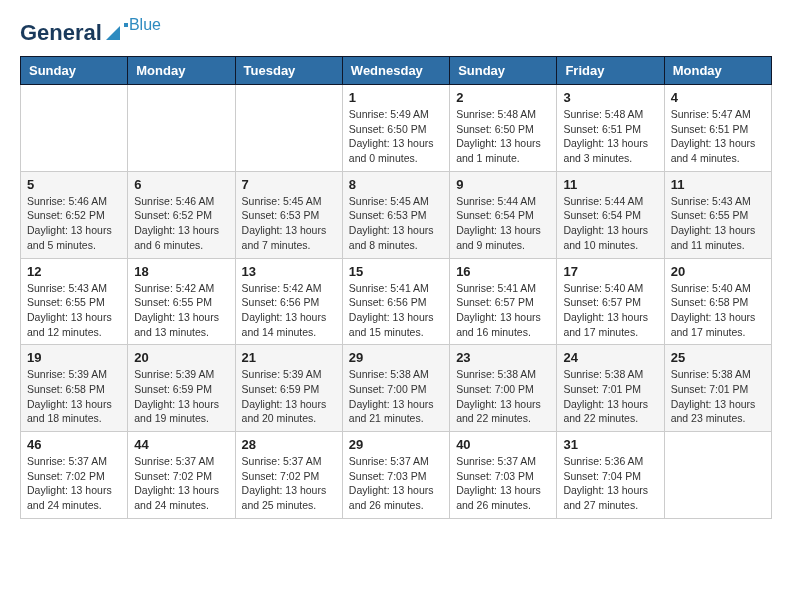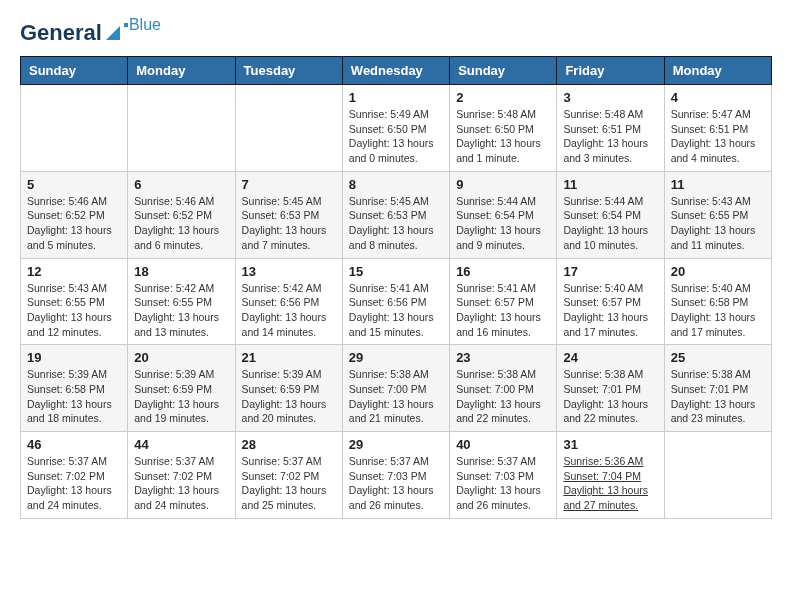--- a/index.html
+++ b/index.html
@@ -327,21 +327,21 @@
         </td>
         <td>
           <span class="day-num">40</span>
           <div class="day-info" style="white-space: pre-line;">Sunrise: 5:37 AM
 Sunset: 7:03 PM
 Daylight: 13 hours
 and 26 minutes.</div>
         </td>
         <td>
           <span class="day-num">31</span>
-          <div class="day-info" style="white-space: pre-line; text-decoration: underline;">Sunrise: 5:36 AM
+          <div class="day-info" style="white-space: pre-line;">Sunrise: 5:36 AM
 Sunset: 7:04 PM
 Daylight: 13 hours
 and 27 minutes.</div>
         </td>
         <td class="empty-cell"></td>
       </tr>
     </tbody>
 </table>
 
 </body></html>

